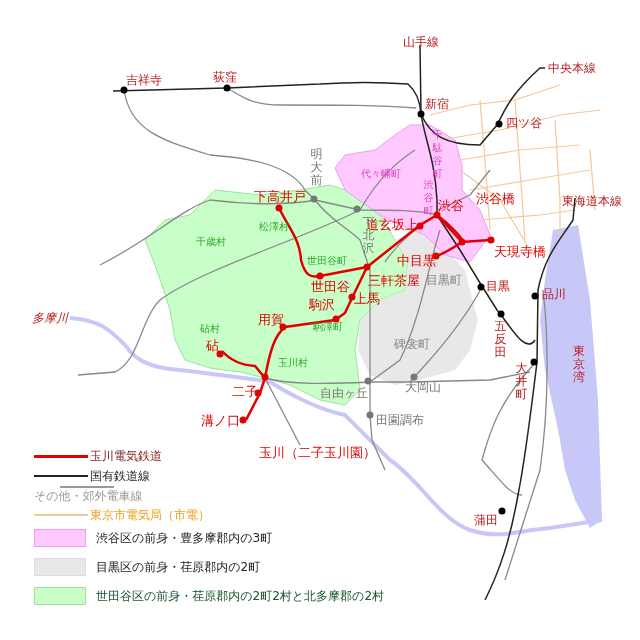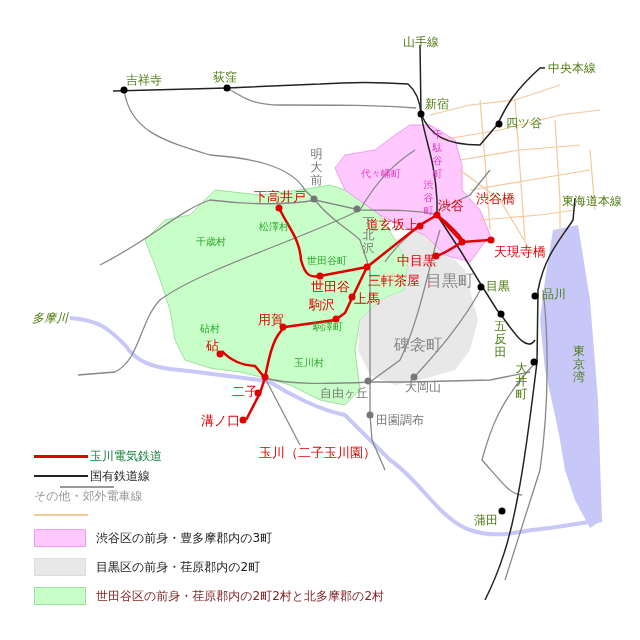--- a/index.html
+++ b/index.html
@@ -1,25 +1,25 @@
 <!DOCTYPE html>
 <html><head>
 <meta charset="utf-8">
 <style>
   html,body{margin:0;padding:0;background:#fff;}
   body{width:640px;height:640px;overflow:hidden;position:relative;font-family:"DejaVu Sans","Liberation Sans",sans-serif;}
   #map{position:absolute;left:0;top:0;width:640px;height:640px;}
   .lbl{position:absolute;font-size:12px;line-height:13px;white-space:nowrap;}
   .lbl.v{white-space:normal;width:13px;text-align:center;}
   .red{color:#e00000;font-size:13px;}
-  .blk{color:#4d7c0f;}
+  .blk{color:#b91c1c;}
   .gry{color:#777;}
   .grn{color:#2aa52a;font-size:10px;}
   .pnk{color:#e040c0;font-size:10px;}
-  .mgr{color:#888;font-size:16px;}
+  .mgr{color:#888;font-size:12px;}
   .legend{position:absolute;left:34px;top:446px;}
   .lg-row{position:absolute;left:0;height:20px;display:flex;align-items:center;font-size:12px;white-space:nowrap;}
   .lg-line{width:54px;height:0;margin-right:2px;}
   .lg-box{width:52px;height:18px;margin-right:10px;box-sizing:border-box;}
 </style>
 </head>
 <body>
 
 <svg id="map" viewBox="0 0 640 640" xmlns="http://www.w3.org/2000/svg">
 
@@ -154,43 +154,44 @@
 <div class="lbl pnk v" style="left:431px;top:128px;">千駄谷町</div>
 <div class="lbl pnk" style="left:361px;top:167px;">代々幡町</div>
 <div class="lbl pnk v" style="left:422px;top:178px;">渋谷町</div>
 <div class="lbl mgr" style="left:426px;top:274px;">目黒町</div>
 <div class="lbl mgr" style="left:394px;top:338px;">碑衾町</div>
 <div class="lbl grn" style="left:259px;top:220px;">松澤村</div>
 <div class="lbl grn" style="left:196px;top:235px;">千歳村</div>
 <div class="lbl grn" style="left:307px;top:254px;">世田谷町</div>
 <div class="lbl grn" style="left:313px;top:320px;">駒澤町</div>
 <div class="lbl grn" style="left:200px;top:322px;">砧村</div>
-<div class="lbl grn" style="left:294px;top:356px;">玉川村</div>
+<div class="lbl grn" style="left:278px;top:356px;">玉川村</div>
 
 <div class="legend">
   <div class="lg-row" style="top:0;">
     <span class="lg-line" style="border-top:3px solid #e00000;"></span>
-    <span style="color:#15803d;">玉川電気鉄道</span>
+    <span style="color:#7f1d1d;">玉川電気鉄道</span>
   </div>
   <div class="lg-row" style="top:20px;">
     <span class="lg-line" style="border-top:2px solid #222;"></span>
     <span style="color:#222;">国有鉄道線</span>
   </div>
   <div class="lg-row" style="top:40px;flex-direction:column;">
     <span class="lg-line" style="border-top:2px solid #999;"></span>
     <span style="color:#999;">その他・郊外電車線</span>
   </div>
   <div class="lg-row" style="top:59px;">
     <span class="lg-line" style="border-top:2px solid #f5c89a;"></span>
+    <span style="color:#f0a020;">東京市電気局（市電）</span>
   </div>
   <div class="lg-row" style="top:82px;">
     <span class="lg-box" style="background:#ffc8ff;border:1px solid #f09cf0;"></span>
     <span style="color:#222;">渋谷区の前身・豊多摩郡内の3町</span>
   </div>
   <div class="lg-row" style="top:111px;">
     <span class="lg-box" style="background:#e8e8e8;border:1px solid #ddd;"></span>
     <span style="color:#222;">目黒区の前身・荏原郡内の2町</span>
   </div>
   <div class="lg-row" style="top:140px;">
     <span class="lg-box" style="background:#c8ffc8;border:1px solid #9ee09e;"></span>
-    <span style="color:#7f1d1d;">世田谷区の前身・荏原郡内の2町2村と北多摩郡の2村</span>
+    <span style="color:#14532d;">世田谷区の前身・荏原郡内の2町2村と北多摩郡の2村</span>
   </div>
 </div>
 
 </body></html>

